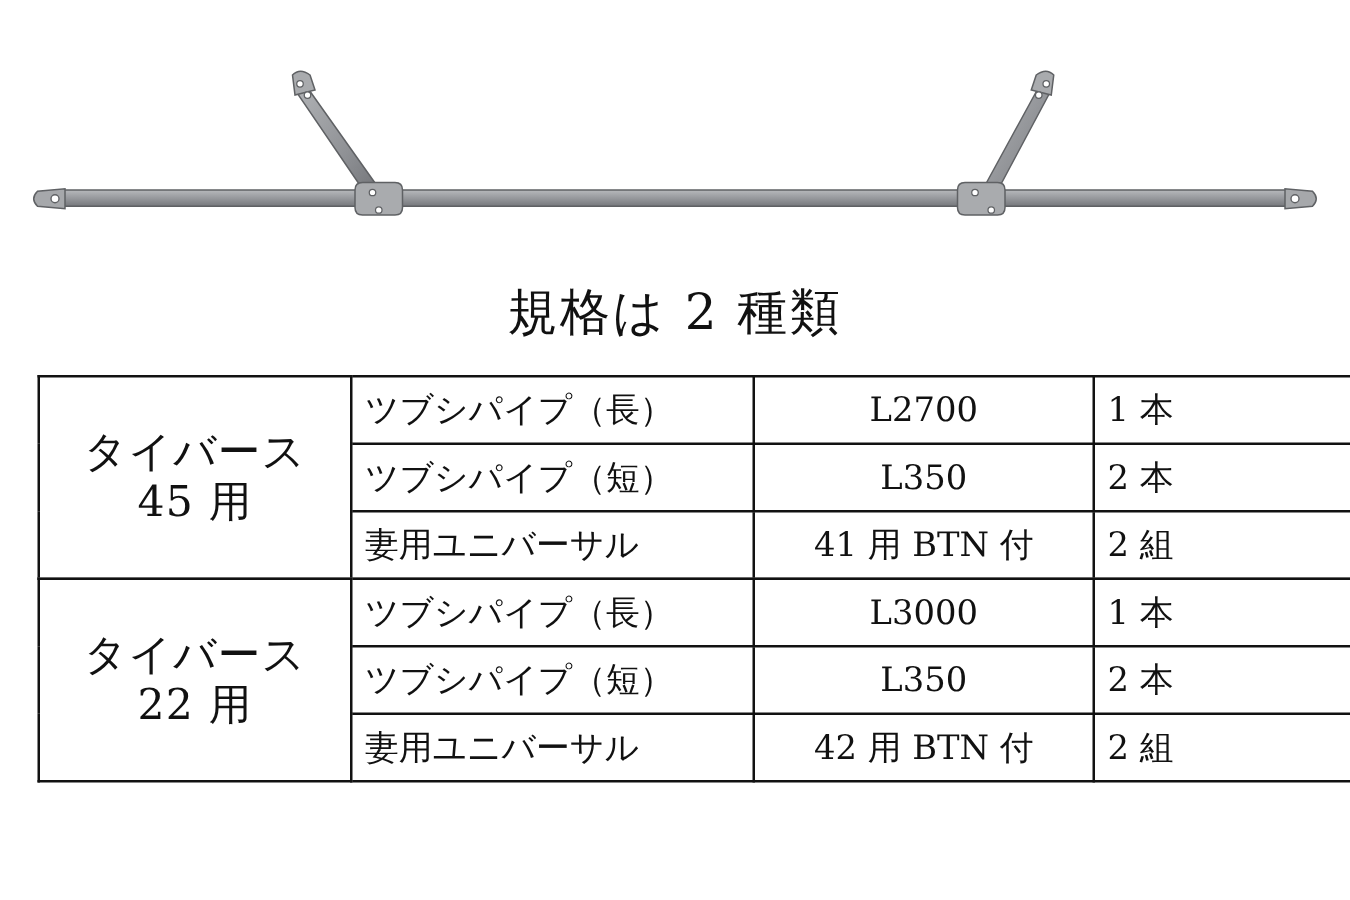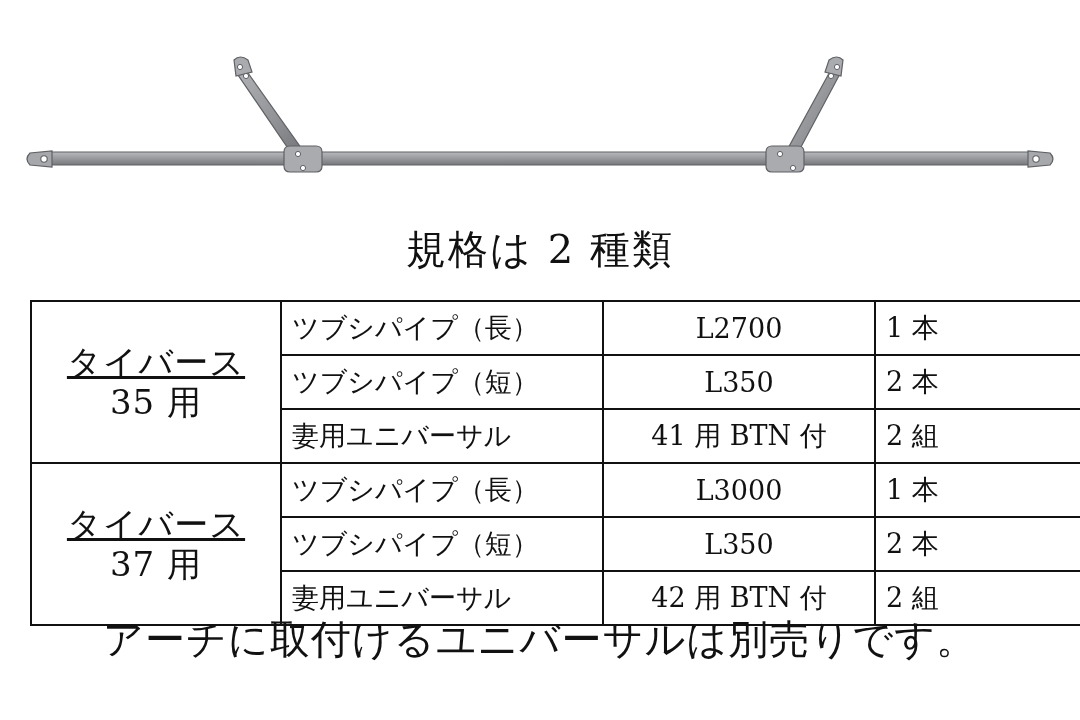--- a/index.html
+++ b/index.html
@@ -68,21 +68,21 @@
     text-align: center;
     font-size: 34px;
     line-height: 1.18;
     letter-spacing: 1px;
     padding: 0 4px;
   }
   .spec-table td.part-cell { width: 300px; border-radius: 24px; }
   .spec-table td.size-cell { width: 250px; text-align: center; }
   .spec-table td.qty-cell  { width: 190px; }
 
-  .name-cell .nm-l1 { display: block; text-decoration: underline; }
+  .name-cell .nm-l1 { display: block; }
   .name-cell .nm-l2 { display: block; }
 
   
   .footnote {
     position: absolute;
     left: 0;
     top: 612px;
     width: 1080px;
     text-align: center;
     font-size: 40px;
@@ -143,21 +143,21 @@
     </g>
   </svg>
 
   <div class="heading">規格は 2 種類</div>
 
   <table class="spec-table first">
     <tbody>
       <tr>
         <td class="name-cell" rowspan="3">
           <span class="nm-l1">タイバース</span>
-          <span class="nm-l2">35 用</span>
+          <span class="nm-l2">45 用</span>
         </td>
         <td class="part-cell">ツブシパイプ（長）</td>
         <td class="size-cell">L2700</td>
         <td class="qty-cell">1 本</td>
       </tr>
       <tr>
         <td class="part-cell">ツブシパイプ（短）</td>
         <td class="size-cell">L350</td>
         <td class="qty-cell">2 本</td>
       </tr>
@@ -167,34 +167,33 @@
         <td class="qty-cell">2 組</td>
       </tr>
     </tbody>
   </table>
 
   <table class="spec-table second">
     <tbody>
       <tr>
         <td class="name-cell" rowspan="3">
           <span class="nm-l1">タイバース</span>
-          <span class="nm-l2">37 用</span>
+          <span class="nm-l2">22 用</span>
         </td>
         <td class="part-cell">ツブシパイプ（長）</td>
         <td class="size-cell">L3000</td>
         <td class="qty-cell">1 本</td>
       </tr>
       <tr>
         <td class="part-cell">ツブシパイプ（短）</td>
         <td class="size-cell">L350</td>
         <td class="qty-cell">2 本</td>
       </tr>
       <tr>
         <td class="part-cell">妻用ユニバーサル</td>
         <td class="size-cell">42 用 BTN 付</td>
         <td class="qty-cell">2 組</td>
       </tr>
     </tbody>
   </table>
 
-  <div class="footnote">アーチに取付けるユニバーサルは別売りです。</div>
 
 </div>
 
 </body></html>

